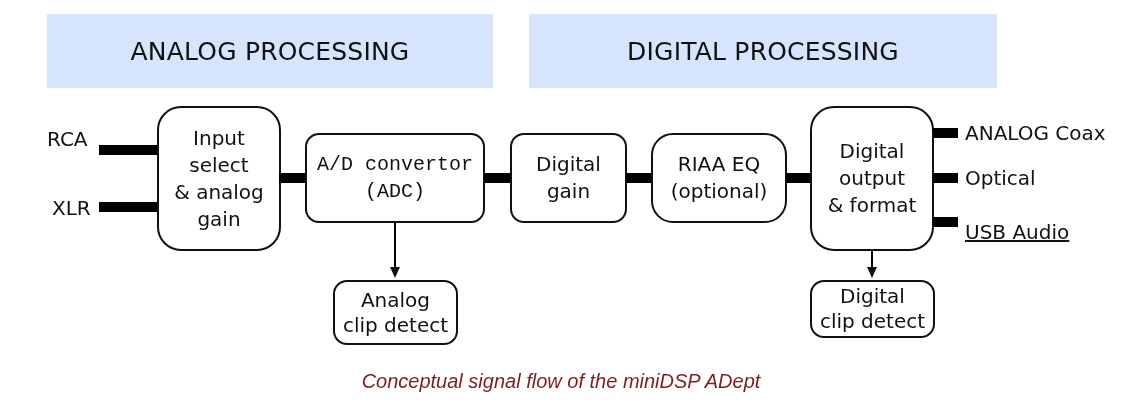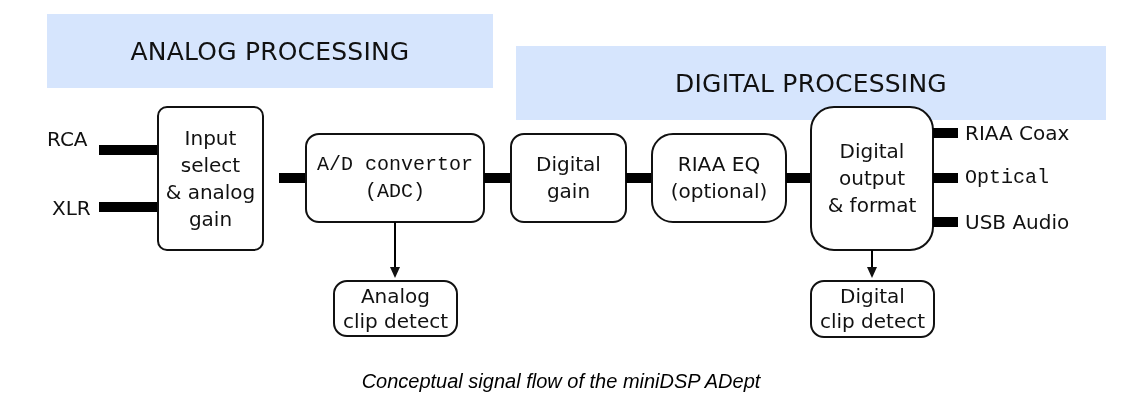--- a/index.html
+++ b/index.html
@@ -3,65 +3,65 @@
 <meta charset="utf-8">
 <style>
   html,body{margin:0;padding:0;background:#fff;}
   body{width:1122px;height:420px;position:relative;overflow:hidden;font-family:"DejaVu Sans","Liberation Sans",sans-serif;color:#111;}
   .hdr{position:absolute;top:14px;height:74px;background:#d6e5fd;display:flex;align-items:center;justify-content:center;font-size:25px;letter-spacing:0.2px;}
   .box{position:absolute;border:2px solid #111;background:#fff;box-sizing:border-box;display:flex;align-items:center;justify-content:center;text-align:center;font-size:20px;line-height:27px;white-space:pre-line;}
   .bar{position:absolute;background:#000;height:10px;}
   .vbar{position:absolute;background:#000;width:2px;}
   .lbl{position:absolute;font-size:20px;line-height:24px;}
   .arrow{position:absolute;width:0;height:0;border-left:5px solid transparent;border-right:5px solid transparent;border-top:11px solid #111;}
-  .caption{position:absolute;left:0;width:1122px;top:370px;text-align:center;font-style:italic;font-size:20px;color:#000000;font-family:"Liberation Sans",sans-serif;}
+  .caption{position:absolute;left:0;width:1122px;top:370px;text-align:center;font-style:italic;font-size:20px;color:#7f1d1d;font-family:"Liberation Sans",sans-serif;}
 </style>
 </head>
 <body>
 
 <div class="hdr" style="left:47px;width:446px;">
     <span>ANALOG PROCESSING</span>
   </div>
-<div class="hdr" style="left:516px;width:590px;margin-top:32px;">
+<div class="hdr" style="left:529px;width:468px;">
     <span>DIGITAL PROCESSING</span>
   </div>
 
 <div class="lbl" style="left:47px;top:127px;">RCA</div>
 <div class="lbl" style="left:52px;top:196px;">XLR</div>
 <div class="bar" style="left:99px;top:145px;width:60px;"></div>
 <div class="bar" style="left:99px;top:202px;width:60px;"></div>
 
-<div class="box" style="left:157px;top:106px;width:107px;height:145px;border-radius:10px;">Input
+<div class="box" style="left:157px;top:106px;width:124px;height:145px;border-radius:24px;">Input
 select
 &amp; analog
 gain</div>
 <div class="bar" style="left:279px;top:173px;width:28px;"></div>
 <div class="box" style="left:305px;top:133px;width:180px;height:90px;border-radius:14px;font-family:Liberation Mono, monospace;">A/D convertor
 (ADC)</div>
 <div class="bar" style="left:484px;top:173px;width:28px;"></div>
 <div class="box" style="left:510px;top:133px;width:117px;height:90px;border-radius:14px;">Digital
 gain</div>
 <div class="bar" style="left:626px;top:173px;width:27px;"></div>
 <div class="box" style="left:651px;top:133px;width:136px;height:90px;border-radius:22px;">RIAA EQ
 (optional)</div>
 <div class="bar" style="left:786px;top:173px;width:26px;"></div>
 <div class="box" style="left:810px;top:106px;width:124px;height:145px;border-radius:24px;">Digital
 output
 &amp; format</div>
 
 <div class="bar" style="left:933px;top:128px;width:25px;"></div>
 <div class="bar" style="left:933px;top:173px;width:25px;"></div>
 <div class="bar" style="left:933px;top:217px;width:25px;"></div>
-<div class="lbl" style="left:965px;top:121px;">RIAA Coax</div>
-<div class="lbl" style="left:965px;top:166px;font-family:Liberation Mono, monospace;">Optical</div>
-<div class="lbl" style="left:965px;top:210px;">USB Audio</div>
+<div class="lbl" style="left:965px;top:121px;">ANALOG Coax</div>
+<div class="lbl" style="left:965px;top:166px;">Optical</div>
+<div class="lbl" style="left:965px;top:220px;text-decoration:underline;">USB Audio</div>
 
 <div class="vbar" style="left:394px;top:222px;height:46px;"></div>
 <div class="arrow" style="left:390px;top:267px;"></div>
-<div class="box" style="left:333px;top:280px;width:125px;height:57px;border-radius:14px;line-height:25px;">Analog
+<div class="box" style="left:333px;top:280px;width:125px;height:65px;border-radius:14px;line-height:25px;">Analog
 clip detect</div>
 
 <div class="vbar" style="left:871px;top:250px;height:18px;"></div>
 <div class="arrow" style="left:867px;top:267px;"></div>
 <div class="box" style="left:810px;top:280px;width:125px;height:58px;border-radius:14px;line-height:25px;">Digital
 clip detect</div>
 
 <div class="caption">Conceptual signal flow of the miniDSP ADept</div>
 
 </body></html>

